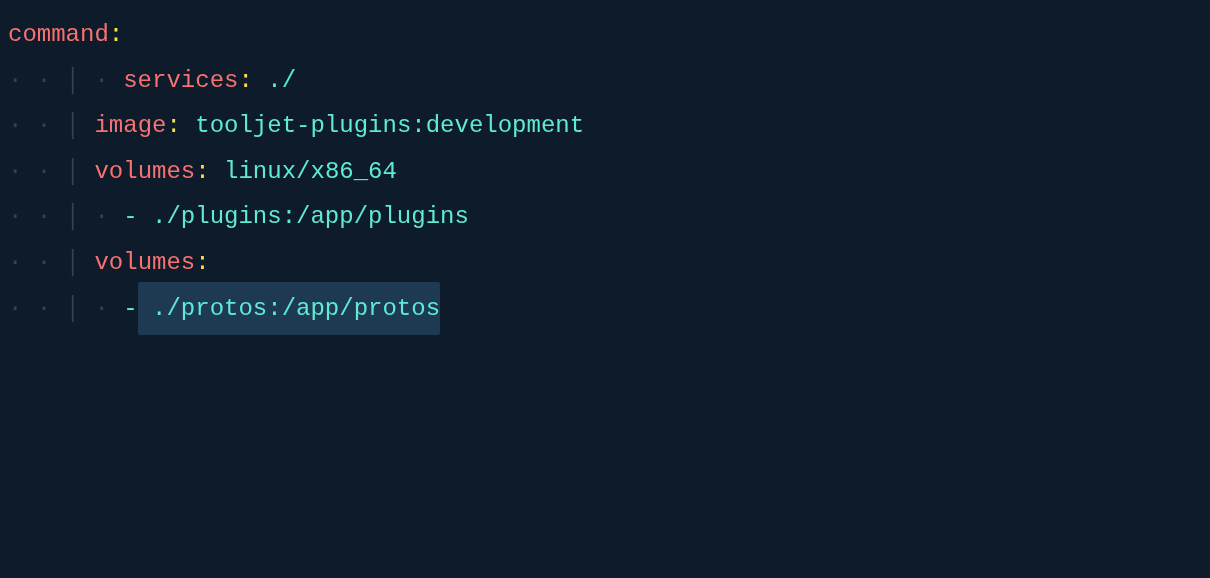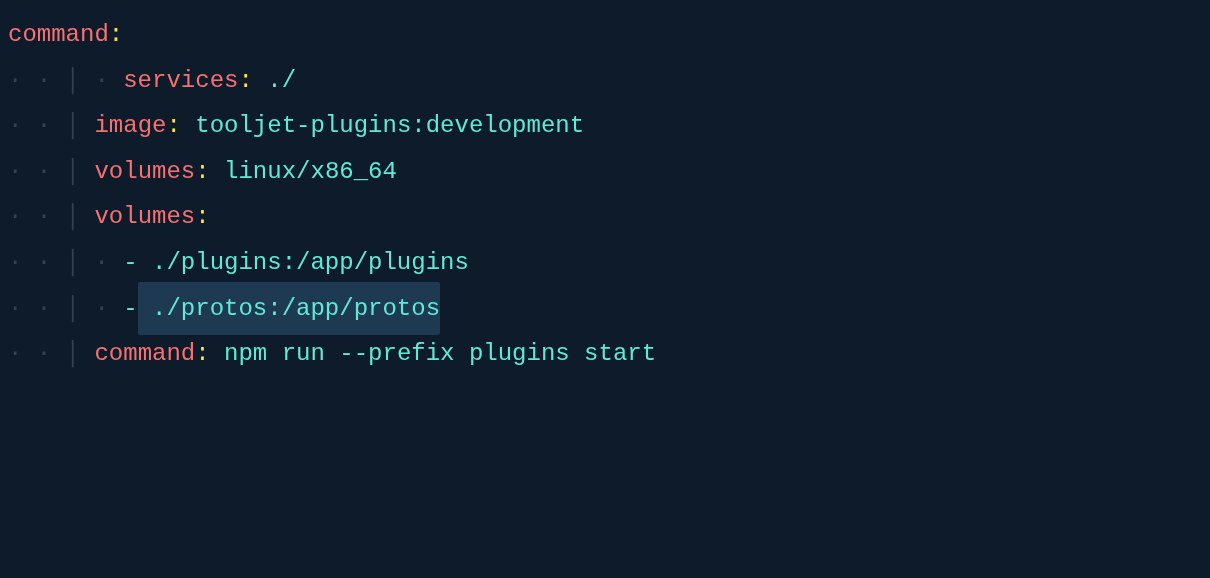--- a/index.html
+++ b/index.html
@@ -44,17 +44,16 @@
     }
   </style>
 </head>
 <body>
 
 <div>
   <div class="line"><span class="key">command</span><span class="colon">:</span></div>
   <div class="line"><span class="indent-dot">· · │ · </span><span class="key">services</span><span class="colon">:</span><span class="value"> ./</span></div>
   <div class="line"><span class="indent-dot">· · │ </span><span class="key">image</span><span class="colon">:</span><span class="value"> tooljet-plugins:development</span></div>
   <div class="line"><span class="indent-dot">· · │ </span><span class="key">volumes</span><span class="colon">:</span><span class="value"> linux/x86_64</span></div>
+  <div class="line"><span class="indent-dot">· · │ · </span><span class="dash">-</span><span class="value"> ./plugins:/app/plugins</span></div>
   <div class="line"><span class="indent-dot">· · │ </span><span class="key">volumes</span><span class="colon">:</span></div>
-  <div class="line"><span class="indent-dot">· · │ · </span><span class="dash">-</span><span class="value"> ./plugins:/app/plugins</span></div>
   <div class="line"><span class="indent-dot">· · │ · </span><span class="dash">-</span><span class="value highlighted"> ./protos:/app/protos</span></div>
-  <div class="line"><span class="indent-dot">· · │ </span><span class="key">command</span><span class="colon">:</span><span class="value"> npm run --prefix plugins start</span></div>
 </div>
 
 </body></html>

